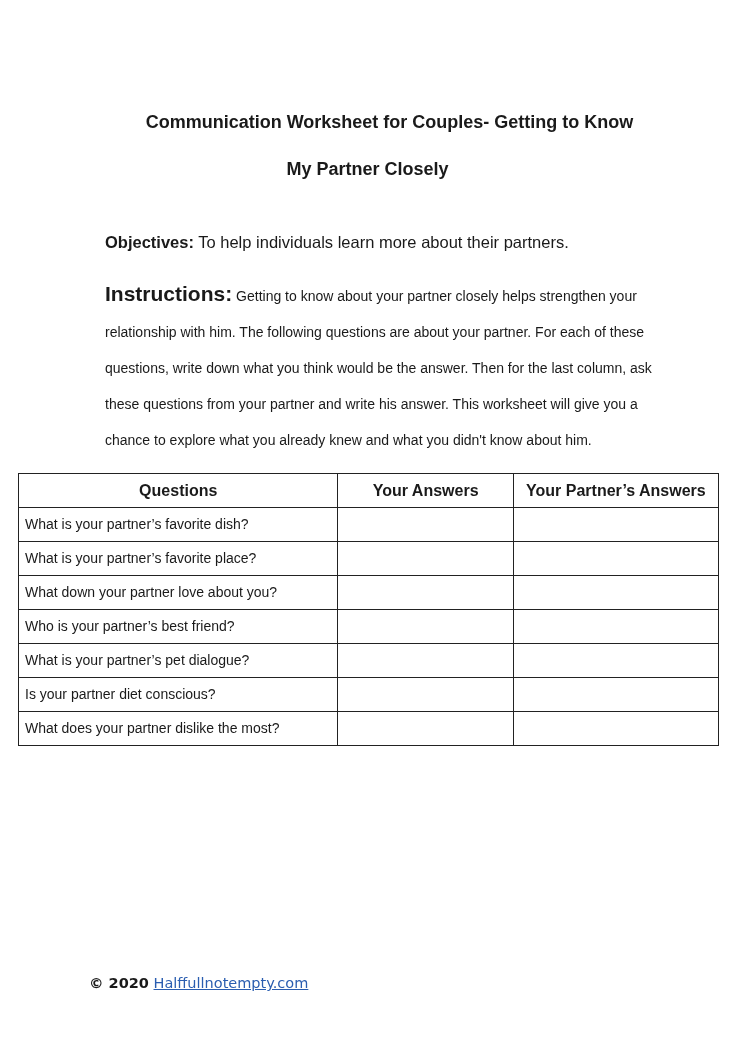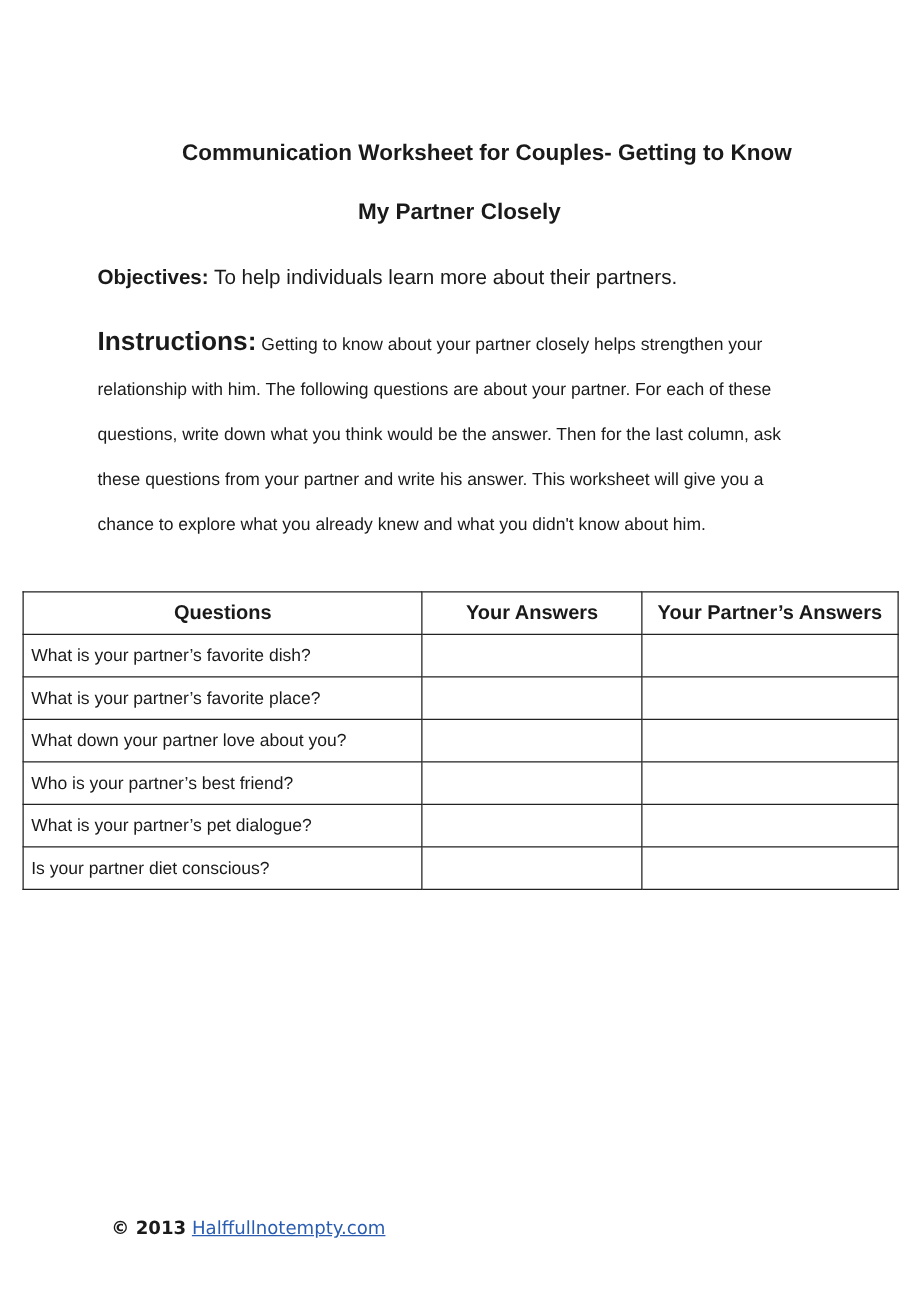--- a/index.html
+++ b/index.html
@@ -1,20 +1,20 @@
 <!DOCTYPE html>
 <html><head>
 <meta charset="utf-8">
 <style>
   html, body { margin: 0; padding: 0; background: #ffffff; }
   body { width: 735px; height: 1041px; position: relative; overflow: hidden; font-family: "Liberation Sans", sans-serif; color: #1a1a1a; }
   .title { position: absolute; left: 0; width: 735px; text-align: center; font-weight: bold; font-size: 18px; }
   .t1 { top: 112px; left: 22px; }
   .t2 { top: 159px; }
-  .para { position: absolute; left: 78px; width: 570px; }
+  .para { position: absolute; left: 105px; width: 570px; margin-top: 20px; }
   .obj { top: 213px; font-size: 16.5px; }
   .obj b, .ins b { font-weight: bold; }
   .ins { top: 256px; font-size: 14px; line-height: 36px; }
   .ins b { font-size: 21px; }
   table.ws { position: absolute; left: 18px; top: 473px; width: 701px; border-collapse: collapse; font-size: 14px; }
   table.ws th, table.ws td { border: 1.5px solid #222; padding: 0 6px; text-align: left; vertical-align: middle; }
   table.ws th { font-weight: bold; font-size: 16px; text-align: center; height: 33px; }
   table.ws td { height: 33px; line-height: 17px; }
   table.ws td.tall { height: 48px; }
   .col1 { width: 308px; }
@@ -70,19 +70,24 @@
     <tr>
       <td>What is your partner’s pet dialogue?</td>
       <td></td>
       <td></td>
     </tr>
     <tr>
       <td>Is your partner diet conscious?</td>
       <td></td>
       <td></td>
     </tr>
+    <tr>
+      <td>What does your partner dislike the most?</td>
+      <td></td>
+      <td></td>
+    </tr>
   </tbody>
 </table>
 
 <div class="footer">
-  <b>© 2013</b>
+  <b>© 2020</b>
   <a>Halffullnotempty.com</a>
 </div>
 
 </body></html>

